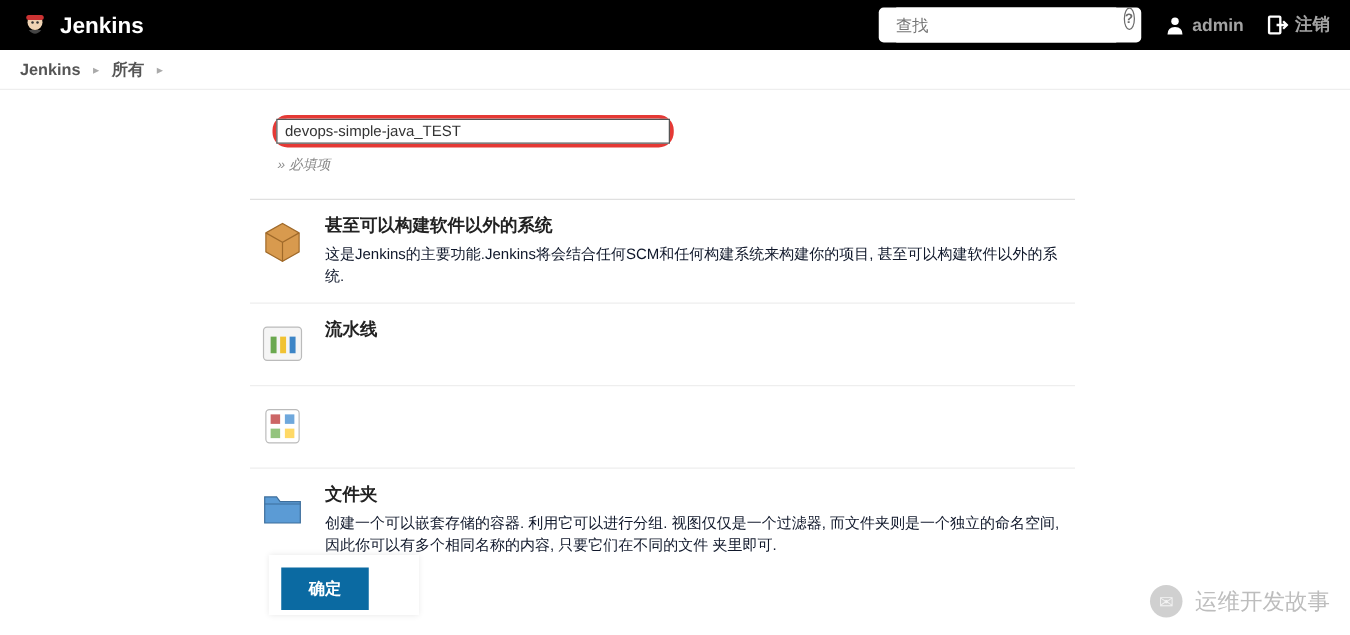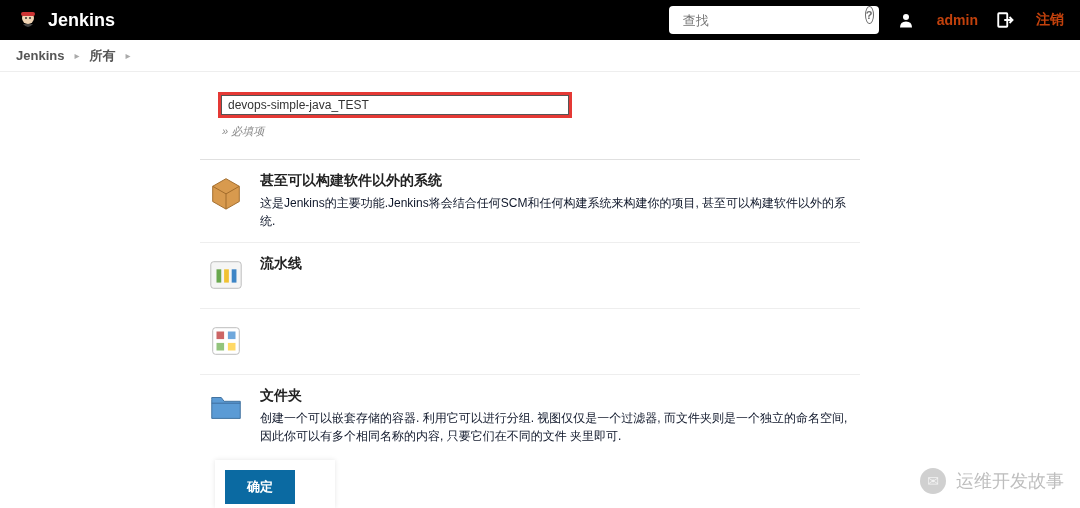--- a/index.html
+++ b/index.html
@@ -5,40 +5,40 @@
     * { margin: 0; padding: 0; box-sizing: border-box; }
     body { font-family: Arial, "Microsoft YaHei", sans-serif; background: #fff; width: 1080px; height: 508px; overflow: hidden; position: relative; }
     .header { background: #000; height: 40px; display: flex; align-items: center; padding: 0 16px; }
     .logo-wrap { display: flex; align-items: center; gap: 8px; }
     .logo-icon { width: 24px; height: 24px; }
     .logo-text { color: #fff; font-weight: bold; font-size: 18px; }
     .header-spacer { flex: 1; }
     .search-box { background: #fff; border-radius: 4px; height: 28px; width: 210px; display: flex; padding: 0 8px; gap: 6px; }
     .search-box input { border: none; outline: none; flex: 1; font-size: 13px; }
     .help-circle { width: 18px; height: 18px; border: 1.5px solid #6b6b6b; border-radius: 50%; display: flex; align-items: center; justify-content: center; font-size: 11px; color: #6b6b6b; font-weight: bold; }
-    .header-link { color: #c2410c; font-size: 14px; display: flex; align-items: center; gap: 22px; margin-left: 18px; font-weight: bold; }
+    .header-link { color: #a3a3a3; font-size: 14px; display: flex; align-items: center; gap: 5px; margin-left: 18px; font-weight: bold; }
     .person-icon { width: 18px; height: 18px; }
     .logout-icon { width: 18px; height: 18px; }
     .breadcrumbs { height: 32px; display: flex; align-items: center; padding: 0 16px; font-size: 13px; color: #333; border-bottom: 1px solid #eee; gap: 4px; }
     .breadcrumbs .sep { color: #aaa; font-size: 10px; margin: 0 6px; }
     .breadcrumbs .crumb { color: #555; font-weight: bold; }
     .main { padding: 20px 40px 0 200px; }
     .panel { width: 660px; }
     .title { font-size: 18px; font-weight: bold; margin: 12px 0 12px 20px; color: #222; }
-    .input-highlight { border: 3px solid #e53935; border-radius: 0; padding: 0; margin-left: 18px; width: 354px; }
+    .input-highlight { border: 3px solid #e53935; border-radius: 12px; padding: 0; margin-left: 18px; width: 321px; }
     .name-input { width: 100%; border: 1px solid #555; padding: 2px 6px; font-size: 12px; color: #333; height: 20px; }
     .required { font-style: italic; color: #8a8a8a; font-size: 11px; margin: 6px 0 0 22px; }
     .options { margin-top: 20px; border-top: 1px solid #e0e0e0; }
     .option { display: flex; gap: 14px; padding: 12px 0 12px 0; border-bottom: 1px solid #eee; align-items: flex-start; }
     .option:last-child { border-bottom: none; }
     .opt-icon { width: 40px; height: 40px; flex-shrink: 0; display: flex; align-items: flex-start; justify-content: center; margin-left: 6px; margin-top: 1px; }
     .opt-body { flex: 1; }
     .opt-title { font-weight: bold; font-size: 14px; color: #222; margin-bottom: 4px; }
     .opt-desc { font-size: 12px; color: #0f172a; line-height: 1.5; }
-    .footer-bar { position: absolute; left: 215px; bottom: 0; width: 120px; background: rgba(255,255,255,0.72); padding: 10px 10px 4px 10px; box-shadow: 0 0 5px rgba(0,0,0,0.1); }
+    .footer-bar { position: absolute; left: 215px; bottom: 16px; width: 120px; background: rgba(255,255,255,0.72); padding: 10px 10px 4px 10px; box-shadow: 0 0 5px rgba(0,0,0,0.1); }
     .ok-btn { background: #0b6aa2; color: #fff; font-size: 13px; font-weight: bold; border: none; padding: 8px 22px; cursor: pointer; }
     .watermark { position: absolute; right: 16px; bottom: 14px; color: #bdbdbd; font-size: 18px; display: flex; align-items: center; gap: 10px; }
     .wm-icon { width: 26px; height: 26px; border-radius: 50%; background: #d0d0d0; display: flex; align-items: center; justify-content: center; color: #f3f3f3; font-size: 14px; }
   </style>
 </head>
 <body>
 
 <div class="header">
   <div class="logo-wrap">
     <svg class="logo-icon" viewBox="0 0 24 24">

